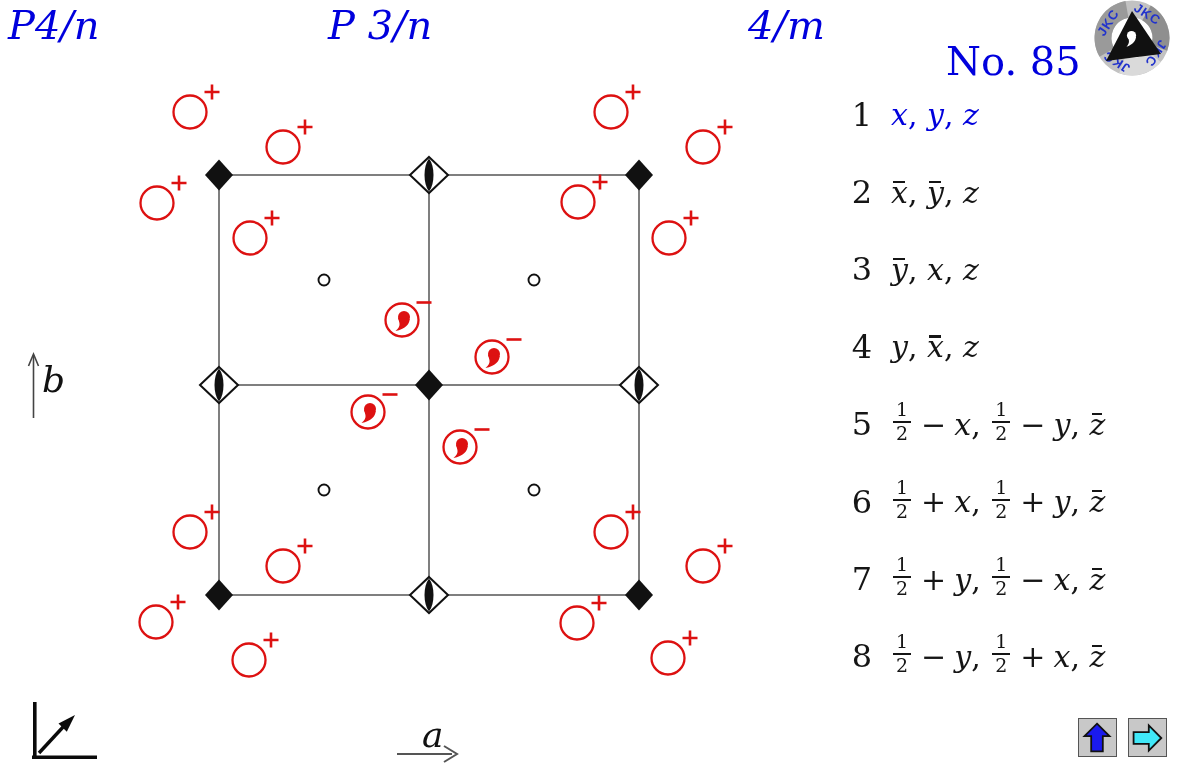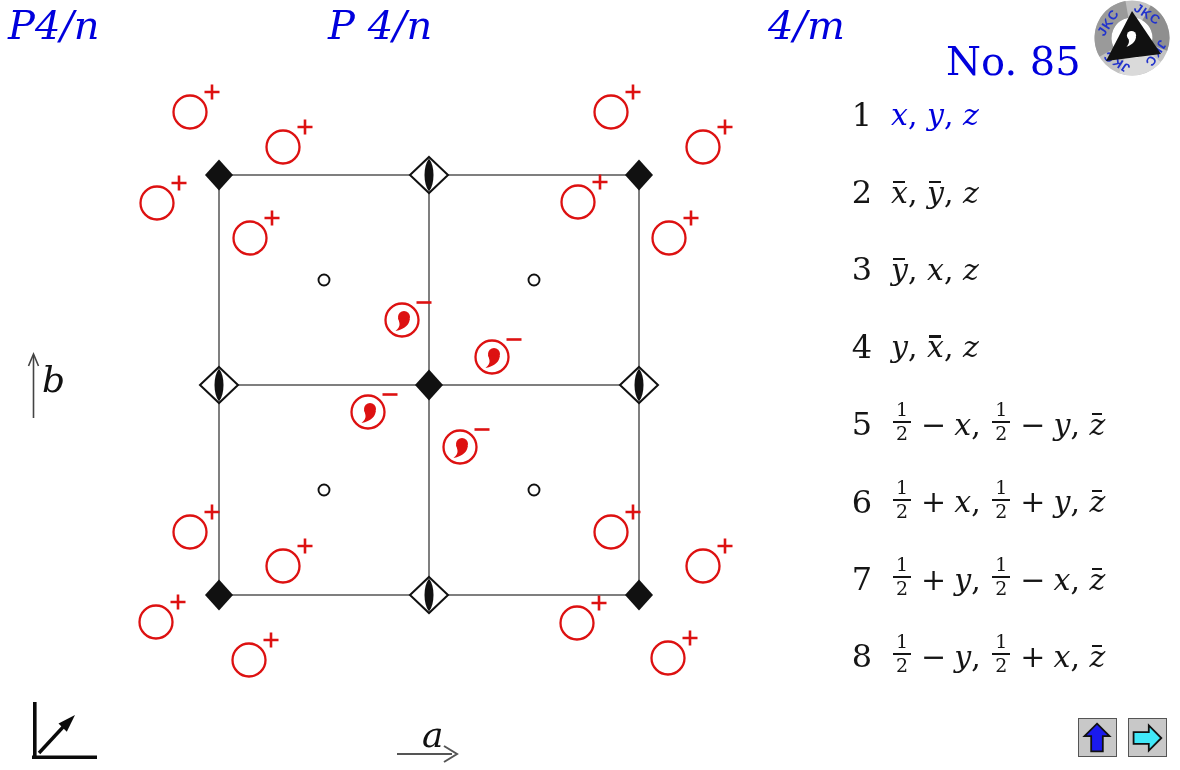--- a/index.html
+++ b/index.html
@@ -32,22 +32,22 @@
   .nav-btn{
     position:absolute;top:718px;width:39px;height:39px;padding:1px;
     background:#c8c8c8;border:1.5px solid #555;cursor:pointer;
   }
   .nav-btn svg{display:block;}
 </style>
 </head>
 <body>
 
 <span class="hdr" style="left:8px">P4/n</span>
-<span class="hdr" style="left:328px">P 4/n</span>
-<span class="hdr" style="left:768px">4/m</span>
+<span class="hdr" style="left:328px">P 3/n</span>
+<span class="hdr" style="left:748px">4/m</span>
 <span class="hdr upright" style="left:946px">No. 85</span>
 
 <svg id="logo" width="90" height="78" viewBox="1088 0 90 78">
     <circle cx="1132" cy="38" r="29" fill="none" stroke="#c2c2c2" stroke-width="17"></circle>
     <path d="M 1106.8852632902513,52.5 A 29,29 0 0 1 1126.964202847659,9.440575162645967" stroke="#9a9a9a" stroke-width="17" fill="none"></path>
     <path d="M 1146.5,12.885263290251281 A 29,29 0 0 1 1159.2510860027915,47.918584156444396" stroke="#8f8f8f" stroke-width="17" fill="none"></path>
     <path d="M 1154.2152888504504,56.64084068090963 A 29,29 0 0 1 1122.0814158435555,65.25108600279134" stroke="#dadada" stroke-width="17" fill="none"></path>
     <g transform="rotate(-57 1132 38)">
       <text x="1132" y="14" text-anchor="middle" font-size="13" font-weight="bold" font-family="&quot;Liberation Sans&quot;, sans-serif" fill="#2233cc" letter-spacing="1px">JKC</text>
     </g>

